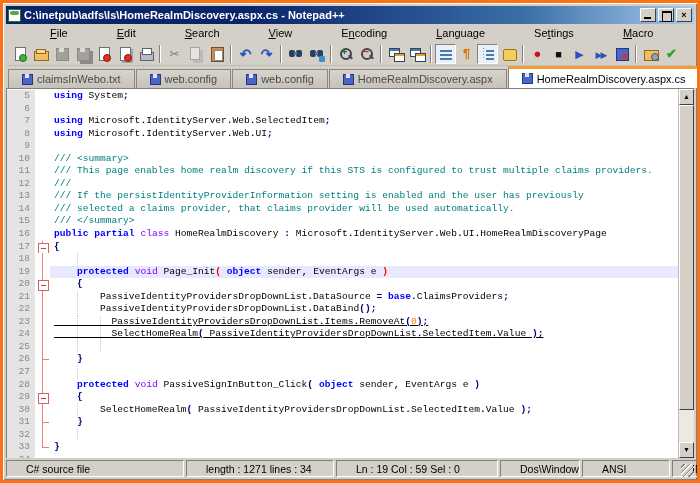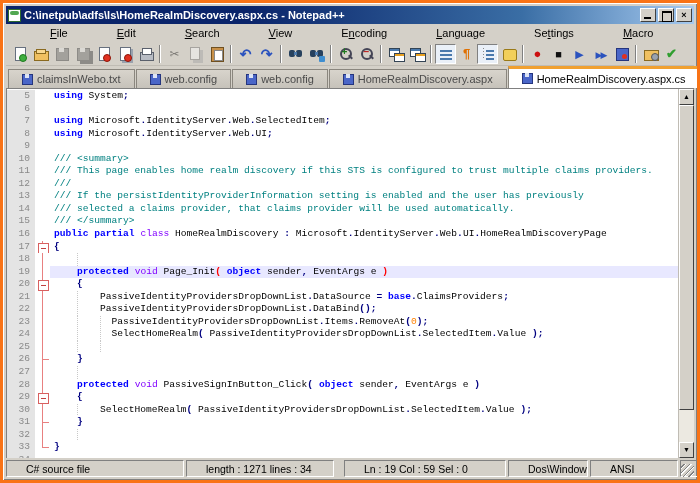--- a/index.html
+++ b/index.html
@@ -93,39 +93,39 @@
   .line{display:flex;height:12.55px;line-height:12.55px;font-family:"Liberation Mono",monospace;font-size:9.6px;}
   .num{flex:0 0 28px;background:#e4e4e4;color:#8a8a8a;text-align:right;padding-right:5px;}
   .fold{flex:0 0 15px;position:relative;background:#fff;}
   .f-open::before,.f-vline::before,.f-tee::before{content:'';position:absolute;left:7px;top:0;bottom:0;width:1px;background:#e88080;}
   .f-end::before{content:'';position:absolute;left:7px;top:0;height:7px;width:1px;background:#e88080;}
   .f-tee::after,.f-end::after{content:'';position:absolute;left:8px;top:6px;width:6px;height:1px;background:#e88080;}
   .f-open::after{content:'';position:absolute;left:3px;top:2px;width:9px;height:9px;border:1px solid #d86060;background-color:#fff;background-image:linear-gradient(#c04040,#c04040);background-size:5px 1px;background-position:center;background-repeat:no-repeat;}
   .code{flex:1;white-space:pre;padding-left:4px;}
   .line.hl .code{background:#e8e8ff;}
   .code.g1{background-image:repeating-linear-gradient(to bottom,#c8c8c8 0 1px,transparent 1px 2px);background-size:1px 100%;background-repeat:no-repeat;background-position:27px 0;}
-  .code.g2{background-image:repeating-linear-gradient(to bottom,#c8c8c8 0 1px,transparent 1px 2px),repeating-linear-gradient(to bottom,#c8c8c8 0 1px,transparent 1px 2px);background-size:1px 100%,1px 100%;background-repeat:no-repeat;background-position:27px 0,50px 0;}
+  .code.g2{background-image:repeating-linear-gradient(to bottom,#c8c8c8 0 1px,transparent 1px 2px),repeating-linear-gradient(to bottom,#c8c8c8 0 1px,transparent 1px 2px);background-size:1px 100%,1px 100%;background-repeat:no-repeat;background-position:27px 0,50px 0;text-decoration:underline;}
   .tk-kw{color:#0000ff;font-weight:bold;}
   .tk-type{color:#8000ff;}
   .tk-op{color:#000080;font-weight:bold;}
   .tk-match{color:#ff0000;font-weight:bold;}
   .tk-num{color:#ff8000;}
   .tk-doc{color:#008080;}
   .tk-pl{color:#000;}
   
   .vscroll{flex:0 0 16px;background:#ece9e1;display:flex;flex-direction:column;border-left:1px solid #c0bcb4;}
   .sbtn{height:16px;flex:0 0 16px;background:#d4d0c8;border:1px solid;border-color:#fff #404040 #404040 #fff;font-size:7px;line-height:14px;text-align:center;color:#000;}
   .sthumb{margin:0;flex:0 0 305px;background:#d4d0c8;border:1px solid;border-color:#fff #404040 #404040 #fff;}
   .strack{flex:1;}
   
   .statusbar{height:19px;flex:0 0 19px;display:flex;align-items:stretch;background:#d4d0c8;padding-top:2px;gap:2px;position:relative;}
   .ssec{border:1px solid;border-color:#808080 #fff #fff #808080;padding:1px 19px;font-size:10.5px;white-space:nowrap;overflow:hidden;display:flex;align-items:center;}
   .ssec:nth-child(1){flex:0 0 178px;}
   .ssec:nth-child(2){flex:0 0 148px;}
-  .ssec:nth-child(3){flex:0 0 162px;margin-left:8px;}
+  .ssec:nth-child(3){flex:0 0 162px;}
   .ssec:nth-child(4){flex:0 0 80px;}
   .ssec:nth-child(5){flex:0 0 88px;}
   .ssec:nth-child(6){flex:1;}
   .grip{position:absolute;right:0;bottom:0;width:13px;height:13px;background:repeating-linear-gradient(135deg,transparent 0 2px,#808080 2px 3px,#fff 3px 4px);}
 </style>
 </head>
 <body>
 
 <div class="win">
 

